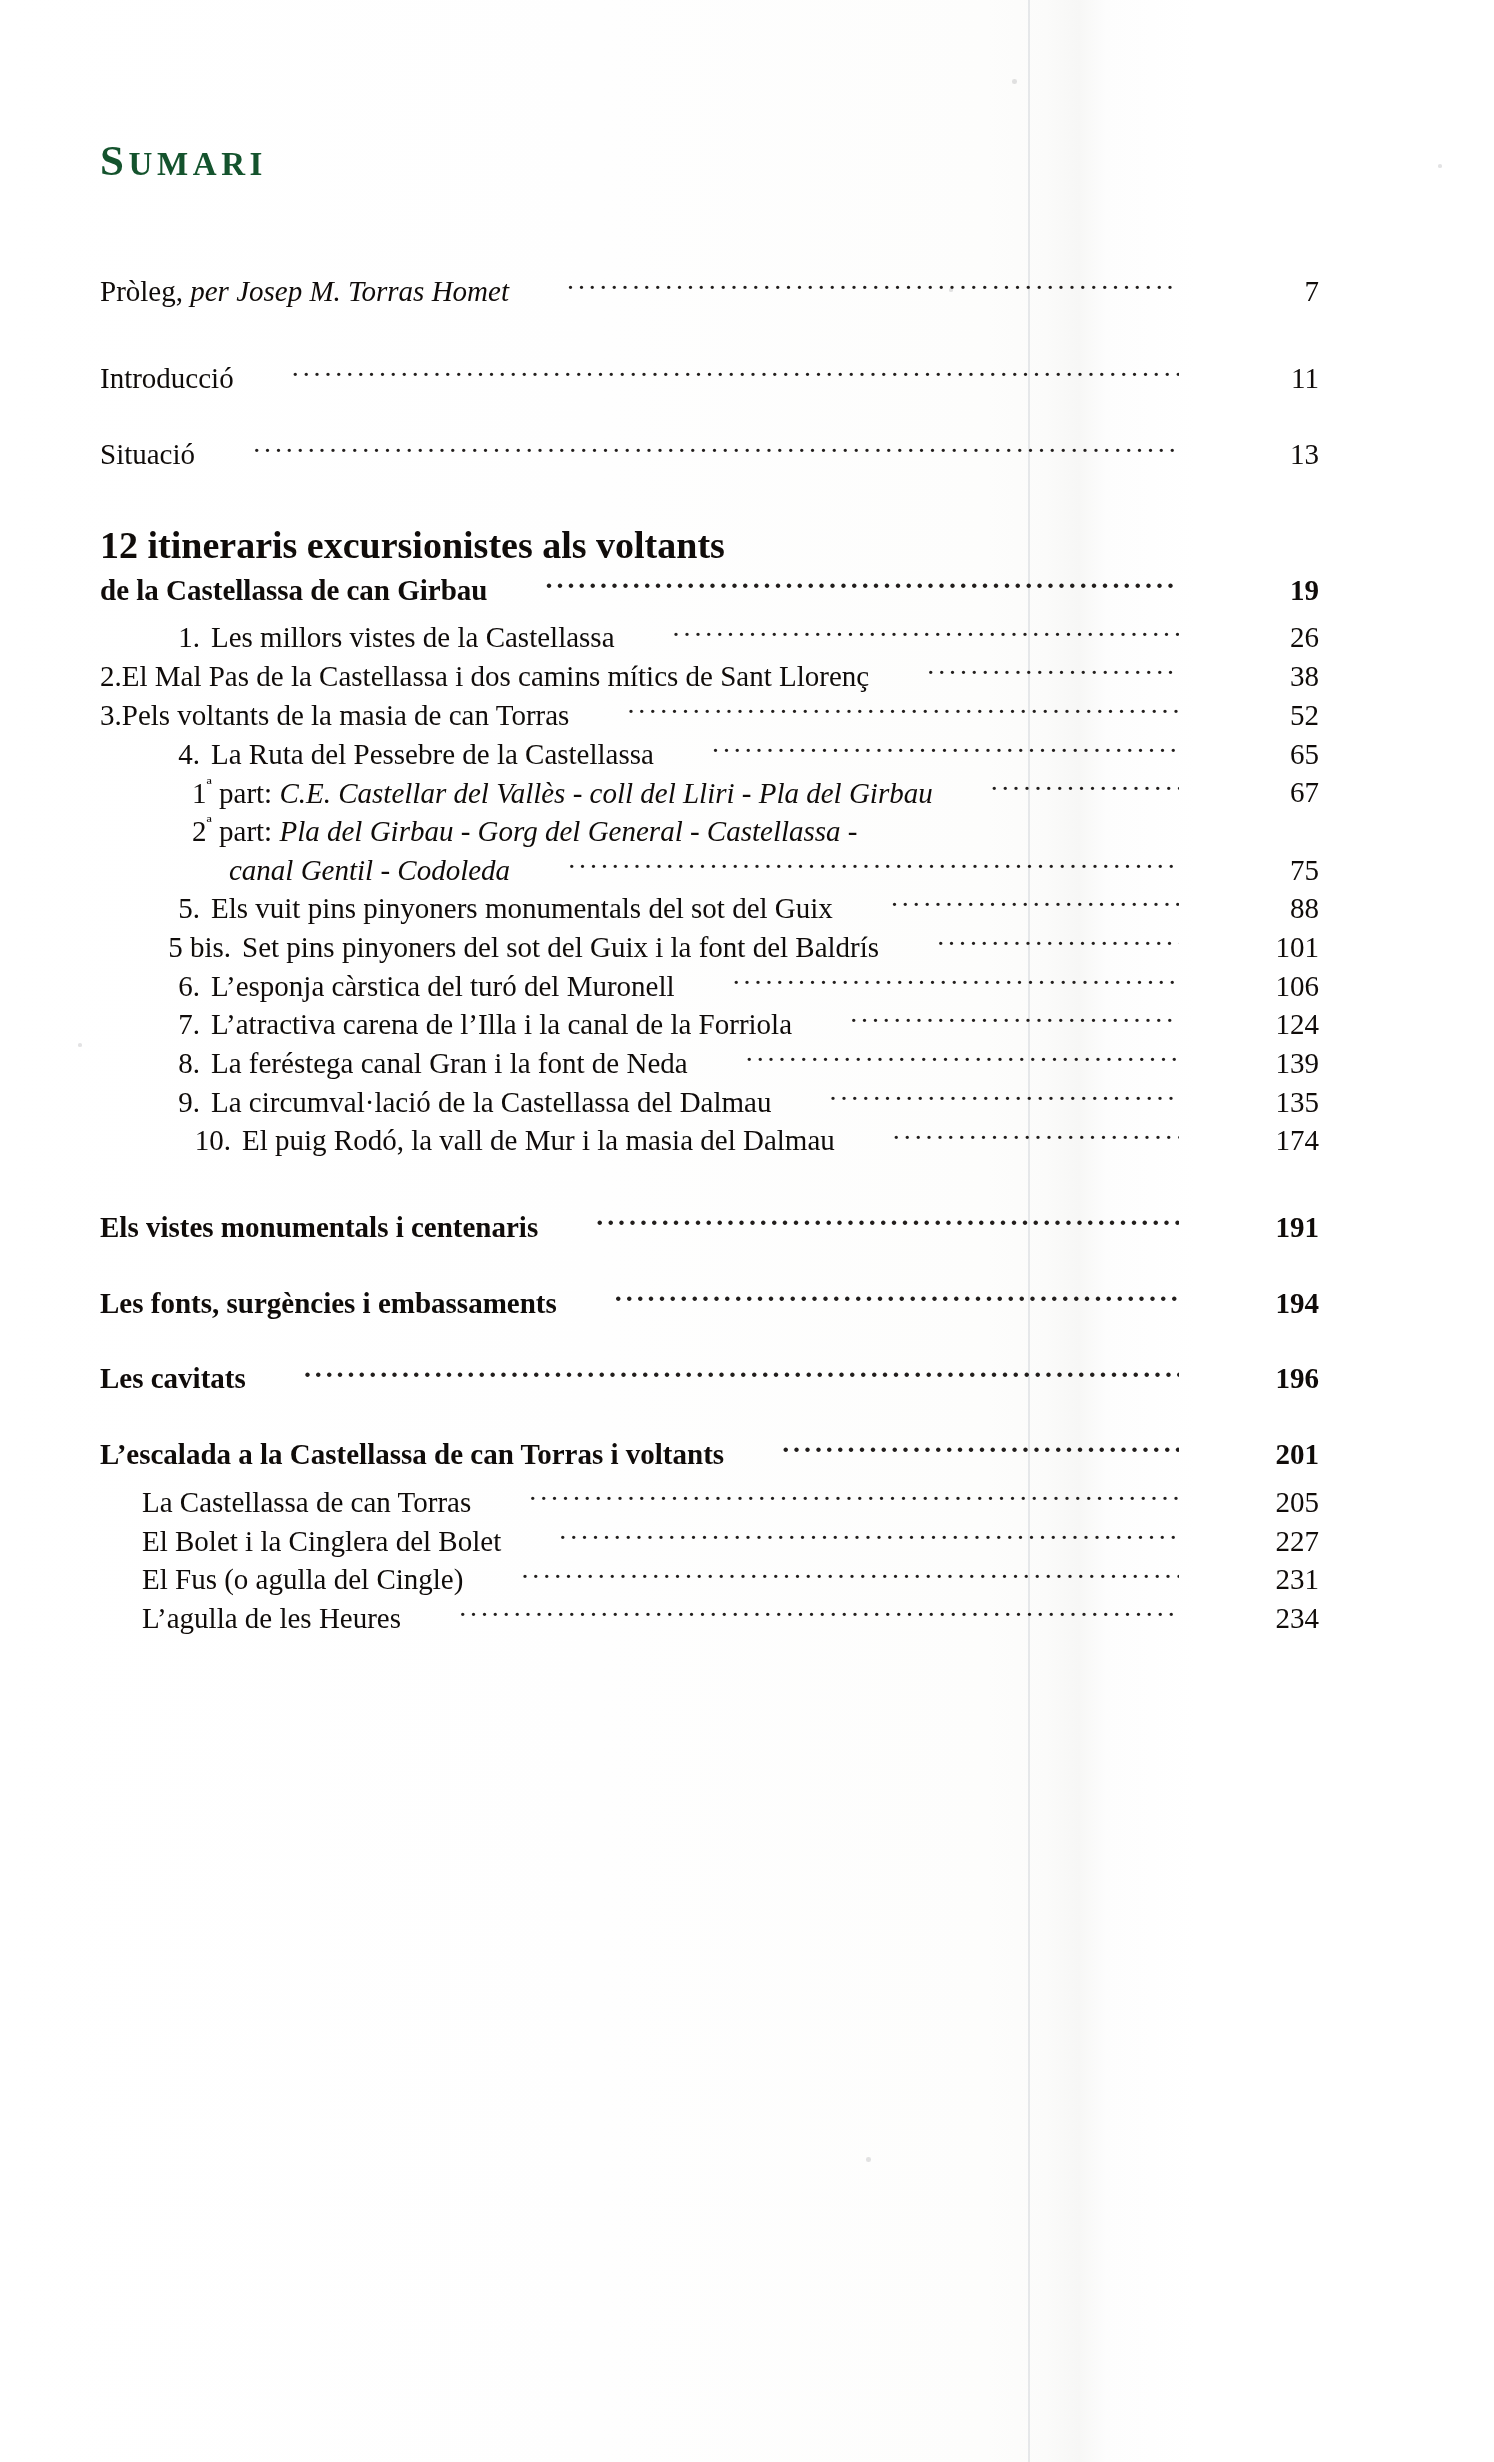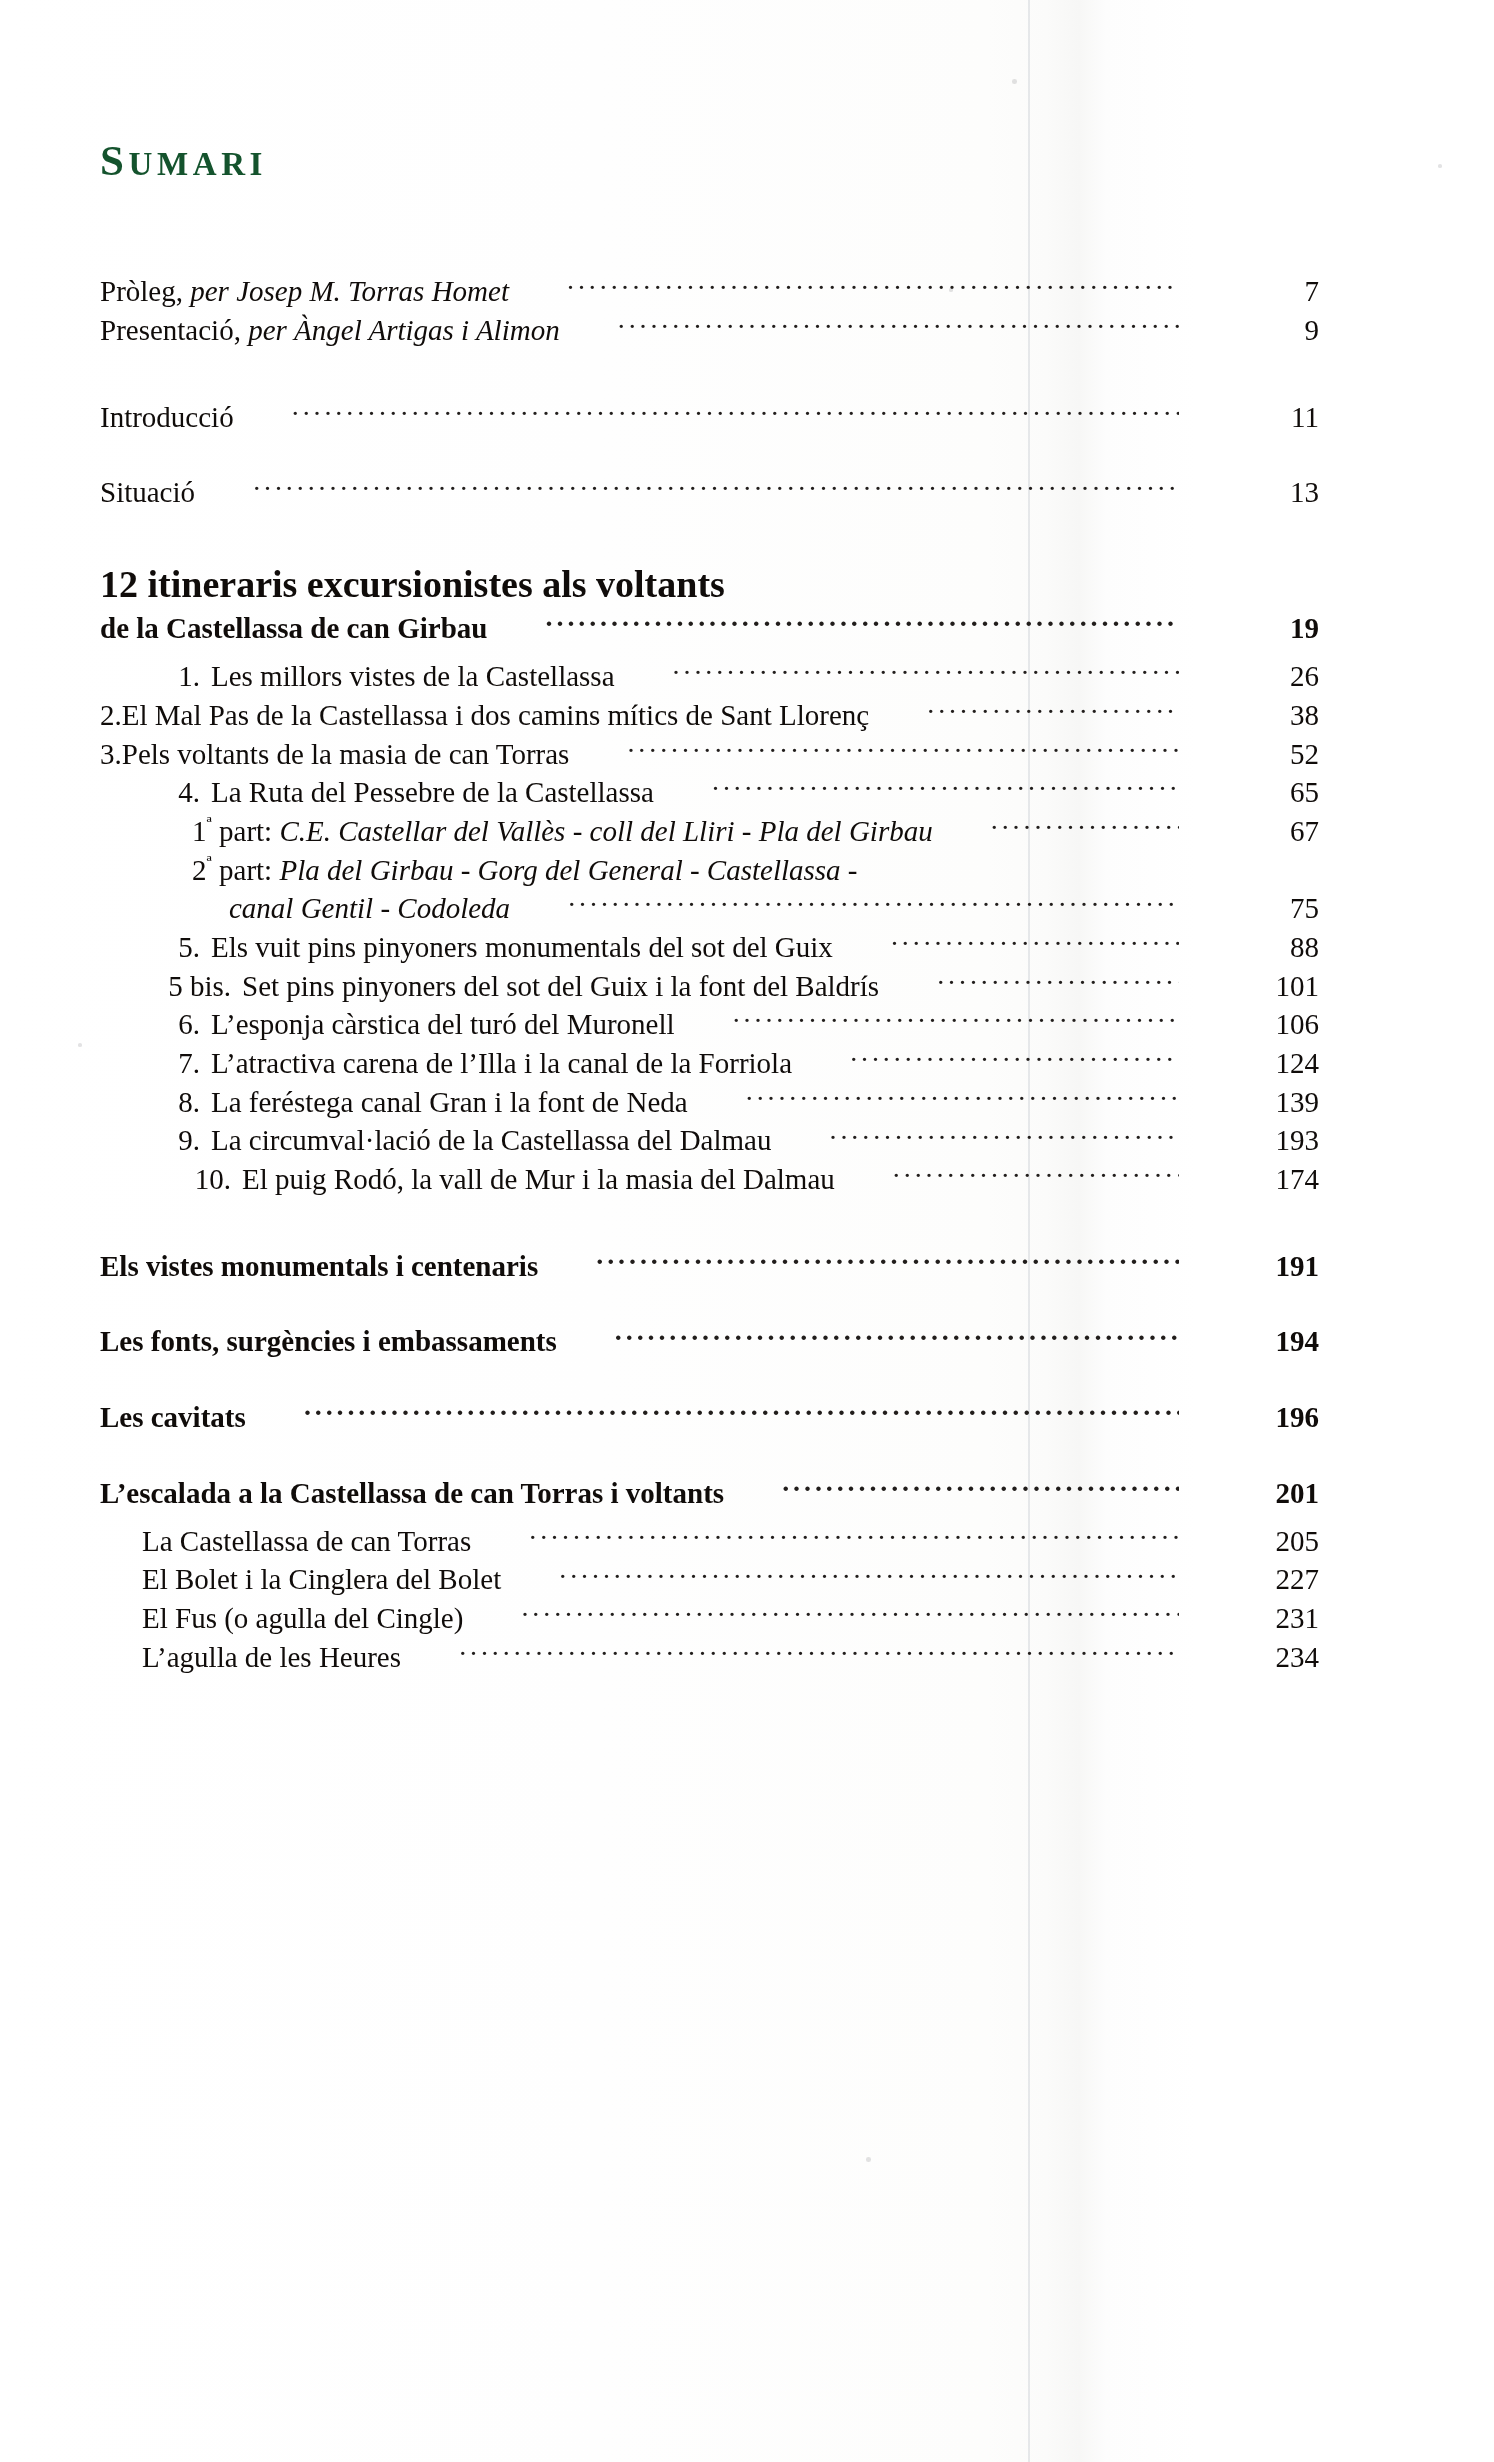--- a/index.html
+++ b/index.html
@@ -159,25 +159,20 @@
     <h1 class="doc-title">
       <span class="cap-first">S</span><span class="cap-rest">UMARI</span>
     </h1>
 
     <div class="toc-row">
       <span class="toc-label"><span>Pròleg, </span><span class="ital">per Josep M. Torras Homet</span></span>
       <span class="leader"></span>
       <span class="toc-page">7</span>
     </div>
 
-    <div class="toc-row">
-      <span class="toc-label"><span>Presentació, </span><span class="ital">per Àngel Artigas i Alimon</span></span>
-      <span class="leader"></span>
-      <span class="toc-page">9</span>
-    </div>
 
     <div class="gap-lg"></div>
 
     <div class="toc-row">
       <span class="toc-label">Introducció</span>
       <span class="leader"></span>
       <span class="toc-page">11</span>
     </div>
 
     <div class="gap-md"></div>
@@ -267,21 +262,21 @@
 
     <div class="toc-row indent-2">
       <span class="toc-label"><span class="num num-w">8.</span><span>La feréstega canal Gran i la font de Neda</span></span>
       <span class="leader"></span>
       <span class="toc-page">139</span>
     </div>
 
     <div class="toc-row indent-2">
       <span class="toc-label"><span class="num num-w">9.</span><span>La circumval·lació de la Castellassa del Dalmau</span></span>
       <span class="leader"></span>
-      <span class="toc-page">193</span>
+      <span class="toc-page">135</span>
     </div>
 
     <div class="toc-row indent-1">
       <span class="toc-label"><span class="num num-w2">10.</span><span>El puig Rodó, la vall de Mur i la masia del Dalmau</span></span>
       <span class="leader"></span>
       <span class="toc-page">174</span>
     </div>
 
     <div class="gap-lg"></div>
 

